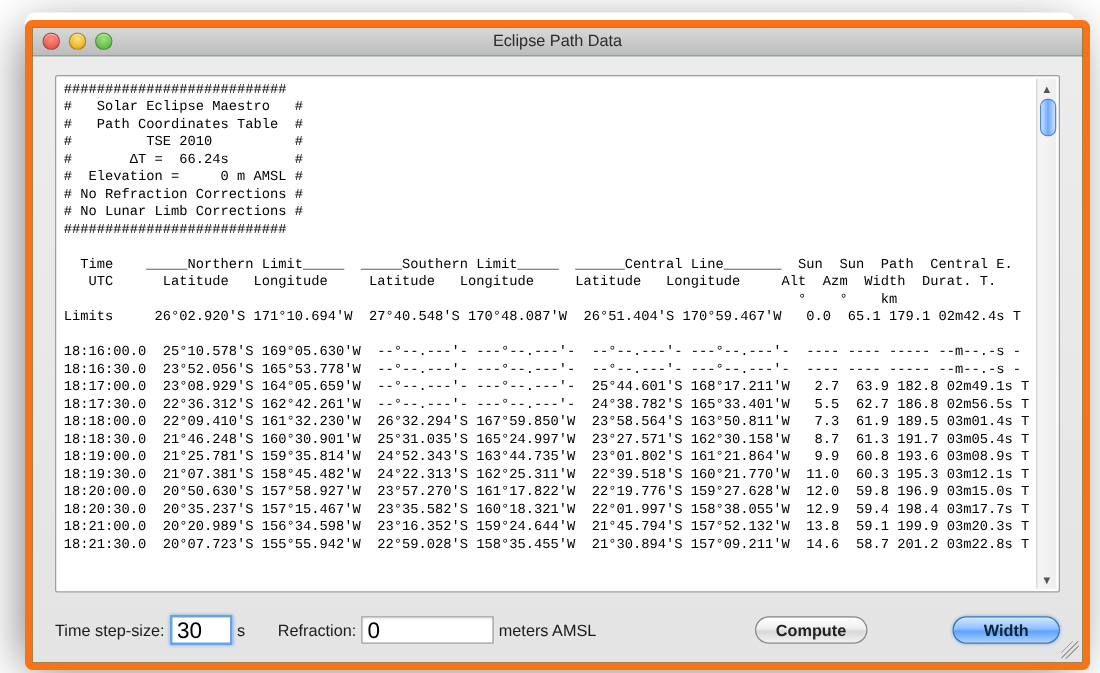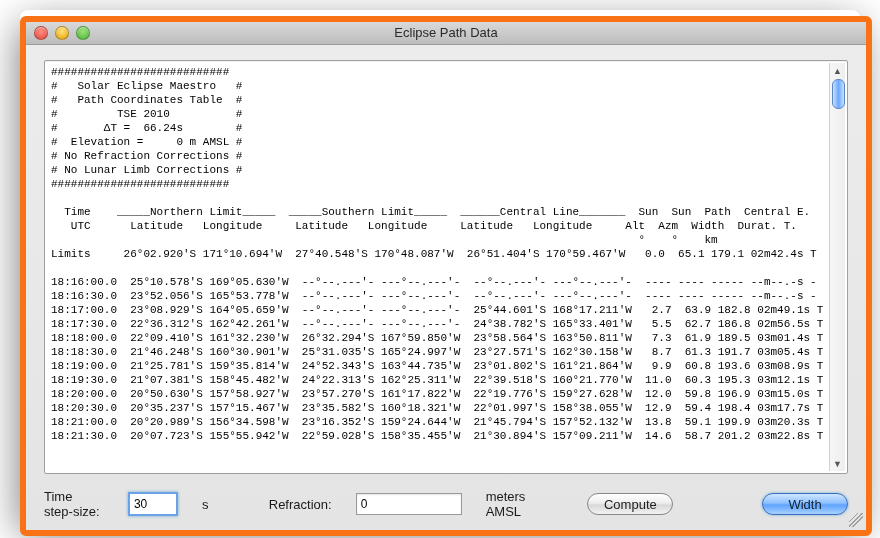--- a/index.html
+++ b/index.html
@@ -104,47 +104,48 @@
     background: linear-gradient(to right,#c9e2ff,#6fa8ff,#c9e2ff);
     border: 0.5px solid #5a86c6;
   }
   .bottombar {
     position: absolute;
     left: 0; right: 0; bottom: 0;
     height: 52px;
     display: flex;
     align-items: center;
     padding: 0 18px;
-    gap: 24px;
+    gap: 4px;
   }
   .label {
     color: #1b1b1b;
     font-size: 13px;
   }
   input.text {
     height: 20px;
     border: 1px solid #9a9a9a;
     background: #fff;
-    font-size: 12px;
+    font-size: 18px;
     padding: 0 4px;
     box-shadow: inset 0 1px 2px rgba(0,0,0,0.1);
   }
   input.step { width: 38px; border: 2px solid #6aa2e8; box-shadow: 0 0 3px #76accf; }
   input.elev { width: 96px; }
   .spacer { flex: 1; }
   button.aqua {
     height: 22px;
     min-width: 86px;
     padding: 0 16px;
     border-radius: 11px;
     border: 1px solid #888;
     background: linear-gradient(#ffffff,#eeeeee 45%,#d8d8d8 55%,#f2f2f2);
     font-size: 13px;
     color: #222;
     cursor: pointer;
+    font-weight: bold;
   }
   button.aqua.default {
     border: 1px solid #3a6fbf;
     background: linear-gradient(#cfe7ff,#8fc1ff 45%,#5ea3ff 55%,#aad2ff);
     color: #123;
     box-shadow: 0 0 3px #76accf;
   }
   .resize-grip {
     position: absolute;
     right: 3px; bottom: 3px;

